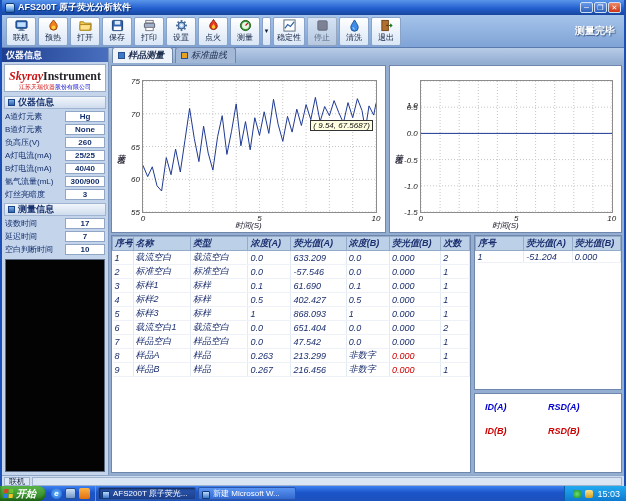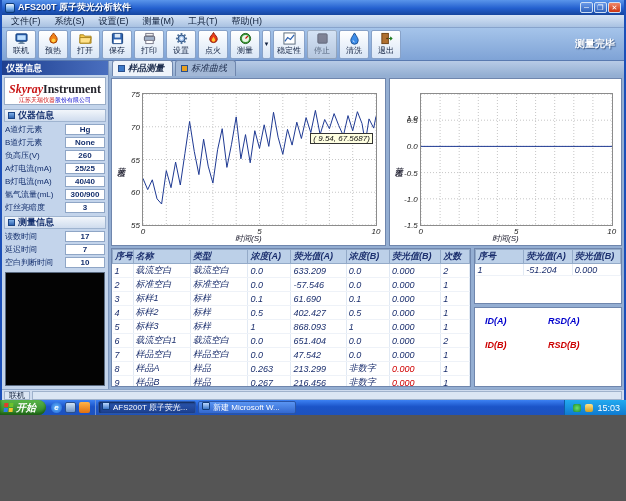--- a/index.html
+++ b/index.html
@@ -1,17 +1,17 @@
 <!DOCTYPE html>
 <html><head>
 <meta charset="utf-8">
 <style>
   html,body{margin:0;padding:0;background:#555;}
   *{box-sizing:border-box;}
-  .app{width:626px;height:415px;display:flex;flex-direction:column;font-family:"Liberation Sans",sans-serif;position:relative;overflow:hidden;background:#fef9c3;}
+  .app{width:626px;height:501px;display:flex;flex-direction:column;font-family:"Liberation Sans",sans-serif;position:relative;overflow:hidden;background:#fef9c3;}
   .window{flex:1;display:flex;flex-direction:column;border-left:2px solid #1b4fb8;border-right:2px solid #1b4fb8;min-height:0;}
   
   .titlebar{height:15px;background:linear-gradient(180deg,#5a95ea,#2460cf 55%,#16459e);display:flex;align-items:center;color:#fff;padding:0 3px;flex:0 0 auto;}
   .app-icon{width:10px;height:10px;margin-right:3px;background:linear-gradient(#eaf4ff,#79b0ec 60%,#2d62b0);border:1px solid #0c3b7a;border-radius:2px;}
   .title{font-size:9px;font-weight:bold;text-shadow:1px 1px 1px #0a2a66;flex:1;white-space:nowrap;overflow:hidden;}
   .winbtns{display:flex;gap:1px;}
   .wb{width:13px;height:11px;display:inline-flex;align-items:center;justify-content:center;font-size:7px;line-height:1;color:#fff;background:linear-gradient(#6b9ae8,#2f62bc);border:1px solid #cfe0f5;border-radius:2px;cursor:default;}
   .wb.close{background:linear-gradient(#f08868,#cc3311);}
   
   .menubar{height:13px;display:flex;align-items:center;background:linear-gradient(#d7e4f5,#a9c2e2);font-size:9px;color:#10203c;padding-left:2px;flex:0 0 auto;border-bottom:1px solid #87a3cc;}
@@ -73,21 +73,21 @@
   .taskbar{height:15px;flex:0 0 15px;background:linear-gradient(#3c81f3,#1b54c8 45%,#1d52bd);display:flex;align-items:stretch;overflow:hidden;}
   .start{background:linear-gradient(#58b548,#2e8024);color:#fff;font-weight:bold;font-style:italic;font-size:10px;display:flex;align-items:center;gap:3px;padding:0 10px 0 4px;border-radius:0 8px 8px 0;box-shadow:inset 0 -2px 3px #1c5c14;cursor:default;white-space:nowrap;}
   .winlogo{display:grid;grid-template-columns:4px 4px;grid-auto-rows:4px;gap:1px;transform:skewX(-6deg);}
   .winlogo i{display:block;}
   .quick{display:flex;align-items:center;gap:3px;padding:0 5px;border-right:1px solid #6a92d8;}
   .qi{width:11px;height:11px;border-radius:2px;display:flex;align-items:center;justify-content:center;font-size:8px;color:#fff;font-style:italic;font-weight:bold;}
   .qi.ie-icon{background:radial-gradient(#6cc0ff,#1a5ad0);border-radius:50%;}
   .qi.desktop-icon{background:linear-gradient(#cfe2f6,#6f95c8);border:1px solid #2a4f8c;}
   .qi.media-icon{background:linear-gradient(#ffb347,#e07010);}
   .tasks{flex:1;display:flex;gap:2px;padding:1px 2px;min-width:0;}
-  .taskbtn{flex:0 0 98px;display:flex;align-items:flex-start;gap:3px;background:linear-gradient(#5a95f2,#3368cf);border:1px solid #2a55a8;border-radius:2px;color:#fff;font-size:8px;padding:0 3px;overflow:hidden;white-space:nowrap;cursor:default;}
+  .taskbtn{flex:0 0 98px;display:flex;align-items:flex-end;gap:3px;background:linear-gradient(#5a95f2,#3368cf);border:1px solid #2a55a8;border-radius:2px;color:#fff;font-size:8px;padding:0 3px;overflow:hidden;white-space:nowrap;cursor:default;}
   .taskbtn.active{background:linear-gradient(#2a56b0,#1d3f8c);box-shadow:inset 1px 1px 2px #10264f;}
   .ticon{width:8px;height:8px;flex:0 0 auto;border-radius:1px;background:linear-gradient(#bcd8ff,#3c78c8);border:1px solid #123c78;}
   .tray{display:flex;align-items:center;gap:4px;background:linear-gradient(#22aaf0,#0f7ad0);border-left:1px solid #0d5ea8;padding:0 6px 0 8px;color:#fff;font-size:9px;}
   .tray-ic{width:8px;height:8px;border-radius:2px;display:inline-block;}
   .tray-ic.shield-icon{background:radial-gradient(#6ce06c,#1c8c2c);}
   .tray-ic.volume-icon{background:linear-gradient(#ffe28a,#d0a020);}
   .time{font-size:9px;color:#fff;}
 </style>
 </head>
 <body>
@@ -98,28 +98,20 @@
     <div class="titlebar">
       <span class="app-icon"></span>
       <span class="title">AFS200T 原子荧光分析软件</span>
       <span class="winbtns">
         <span class="wb">─</span>
         <span class="wb">❐</span>
         <span class="wb close">✕</span>
       </span>
     </div>
 
-    <div class="menubar">
-        <span class="menu-item">文件(F)</span>
-        <span class="menu-item">系统(S)</span>
-        <span class="menu-item">设置(E)</span>
-        <span class="menu-item">测量(M)</span>
-        <span class="menu-item">工具(T)</span>
-        <span class="menu-item">帮助(H)</span>
-      </div>
 
     <div class="toolbar">
       <div class="tbtn">
           <span>
             <svg viewBox="0 0 14 14">
               <rect x="1" y="2" width="12" height="8" rx="1" fill="#2d62b0" stroke="#123c78"></rect>
               <rect x="2.5" y="3.5" width="9" height="5" fill="#bfe0ff"></rect>
               <rect x="5" y="10" width="4" height="1.5" fill="#345a7e"></rect>
               <rect x="3.5" y="11.5" width="7" height="1.5" rx=".5" fill="#6e86a0"></rect>
             </svg>

